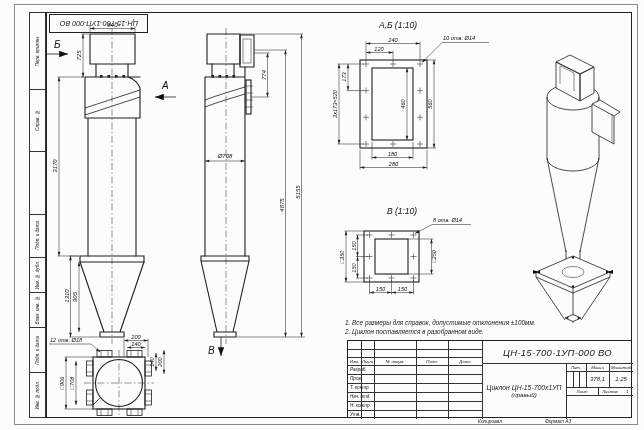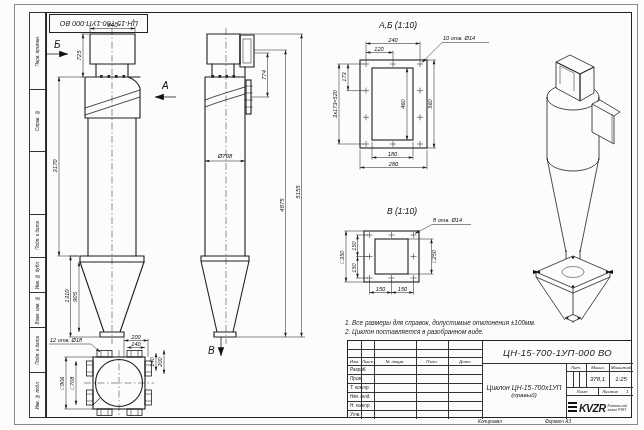--- a/index.html
+++ b/index.html
@@ -332,23 +332,18 @@
     <div class="tcell hl" style="left:218px;top:22px;width:20px;height:8px">Лит.</div>
     <div class="tcell hl" style="left:238px;top:22px;width:23px;height:8px">Масса</div>
     <div class="tcell hl" style="left:261px;top:22px;width:24px;height:8px">Масштаб</div>
     <div class="tcell val" style="left:238px;top:30px;width:23px;height:16px">378,1</div>
     <div class="tcell val" style="left:261px;top:30px;width:24px;height:16px">1:25</div>
 
     <div class="tcell hl" style="left:218px;top:46px;width:32px;height:8px">Лист</div>
     <div class="tcell hl" style="left:250px;top:46px;width:24px;height:8px">Листов</div>
     <div class="tcell hl" style="left:274px;top:46px;width:11px;height:8px">1</div>
 
-    <div class="tc tcell company" style="left:218px;top:54px;width:67px;height:24px">
-      <span class="logo-bars"></span>
-      <span class="logo-word">KVZR</span>
-      <span class="company-name">Котельный завод РЭП</span>
-    </div>
   </div>
 
   <div class="abs bottomlbl" style="left:460px;top:419px;width:60px;text-align:center">Копировал</div>
   <div class="abs bottomlbl" style="left:528px;top:419px;width:60px;text-align:center">Формат А3</div>
 
 </div>
 
 </body></html>

